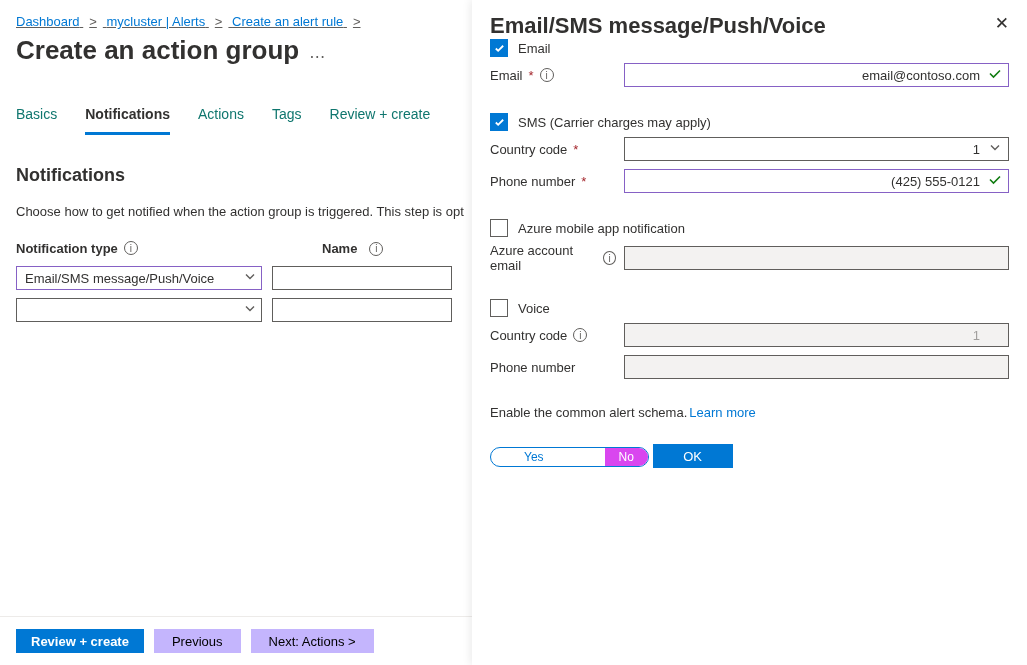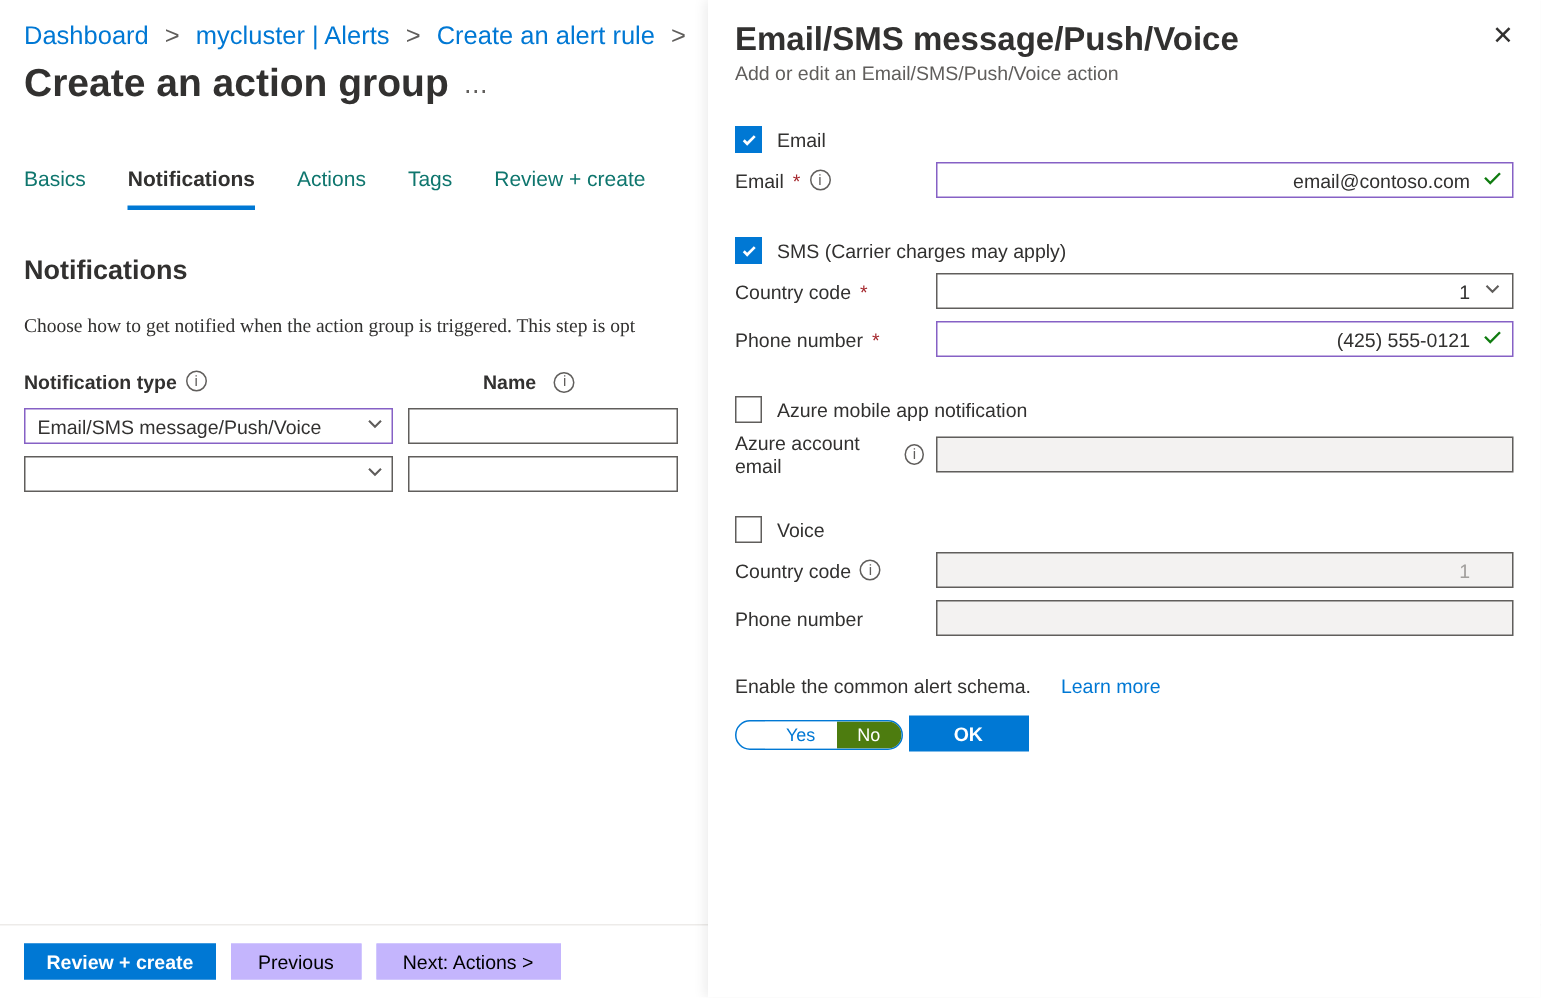--- a/index.html
+++ b/index.html
@@ -16,23 +16,24 @@
   a { color: #0078d4; text-decoration: none; }
   .left-panel {
     position: absolute;
     left: 0; top: 0; bottom: 0;
     width: 472px;
     padding: 14px 0 0 16px;
     display: flex;
     flex-direction: column;
   }
   .breadcrumb {
-    font-size: 17px;
+    font-size: 13px;
     color: #605e5c;
     margin-bottom: 6px;
+    text-decoration: underline;
   }
   .breadcrumb a { color: #0078d4; }
   .breadcrumb .sep { padding: 0 6px; color: #605e5c; }
   .page-title-row {
     display: flex; align-items: flex-end; gap: 10px;
   }
   .page-title {
     font-size: 26px;
     font-weight: 600;
     color: #323130;
@@ -59,21 +60,20 @@
   .section-title {
     font-size: 18px;
     font-weight: 600;
     margin-top: 30px;
     margin-bottom: 18px;
   }
   .section-desc {
     font-size: 13px;
     color: #323130;
     margin-bottom: 22px;
-    font-family: Liberation Serif, serif;
   }
   .columns-header {
     display: flex;
     margin-bottom: 10px;
   }
   .col-type { width: 306px; display:flex; align-items:flex-start; gap:6px; font-weight:600; font-size:13px;}
   .col-name { display:flex; align-items:center; gap:12px; font-weight:600; font-size:13px;}
   .info-icon {
     display:inline-flex; align-items:center; justify-content:center;
     width:14px; height:14px; border:1px solid #605e5c; border-radius:50%;
@@ -195,53 +195,54 @@
   .check-valid {
     position:absolute; right:7px; top:50%; transform:translateY(-50%);
     color:#107c10;
   }
   .select-chevron {
     position:absolute; right:8px; top:50%; transform:translateY(-50%);
     pointer-events:none;
   }
   .block { margin-bottom: 26px; }
   .schema-row {
-    display:flex; align-items:center; gap:20px;
+    display:flex; align-items:center; gap:2px;
     font-size:13px;
     margin-bottom:8px;
   }
   .toggle-pill {
     display:inline-flex;
     border:1px solid #0078d4;
     border-radius:12px;
     overflow:hidden;
     height:20px;
     cursor:pointer;
     padding-left:19px;
   }
   .toggle-opt {
     padding:0 14px;
     font-size:12px;
     display:flex; align-items:center;
     color:#0078d4;
     background:#fff;
   }
   .toggle-opt.active {
-    background:#4d7c0f;
+    background:#d946ef;
     color:#fff;
+    margin-left:47px;
   }
   .ok-btn {
-    margin-top:4px;
+    margin-top:16px;
     background:#0078d4;
     color:#fff;
     border:none;
     height:24px;
     width:80px;
     font-size:13px;
-    font-weight:700;
+    font-weight:400;
     cursor:pointer;
   }
   svg.chev { width:12px; height:12px; }
   svg.ck { width:11px; height:11px; }
   svg.vv { width:14px; height:14px; }
 </style>
 </head>
 <body>
 
 <div class="left-panel">
@@ -313,21 +314,20 @@
 <div class="footer-bar">
   <button class="btn primary">Review + create</button>
   <button class="btn">Previous</button>
   <button class="btn">Next: Actions &gt;</button>
 </div>
 
 <div class="flyout">
   <div class="flyout-header">
     <div>
       <div class="flyout-title">Email/SMS message/Push/Voice</div>
-      <div class="flyout-sub">Add or edit an Email/SMS/Push/Voice action</div>
     </div>
     <div class="close-x">✕</div>
   </div>
 
   
   <div class="block">
     <div class="check-row">
       <span class="checkbox checked">
         <svg class="ck" viewBox="0 0 12 12">
             <path d="M2 6l2.5 2.5L10 3" stroke="#fff" stroke-width="2" fill="none"></path>

